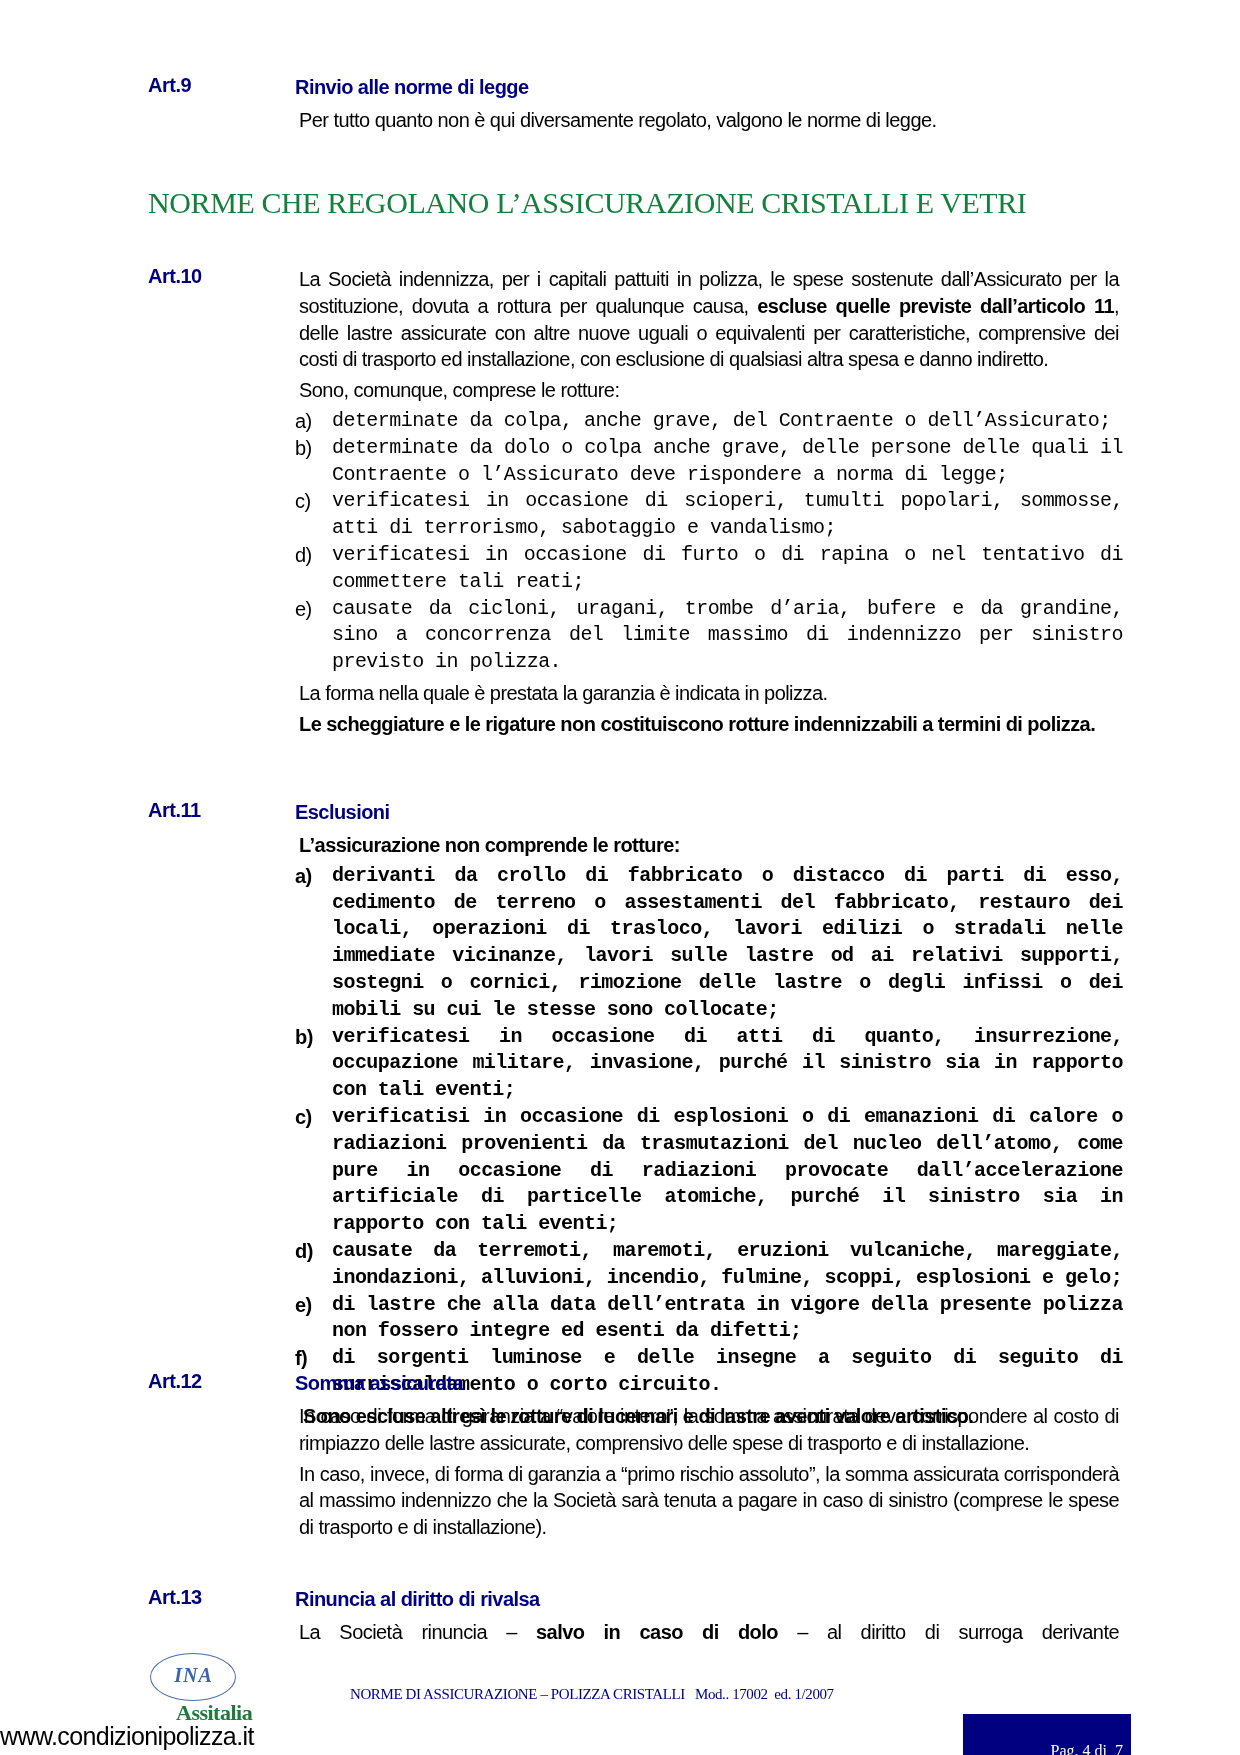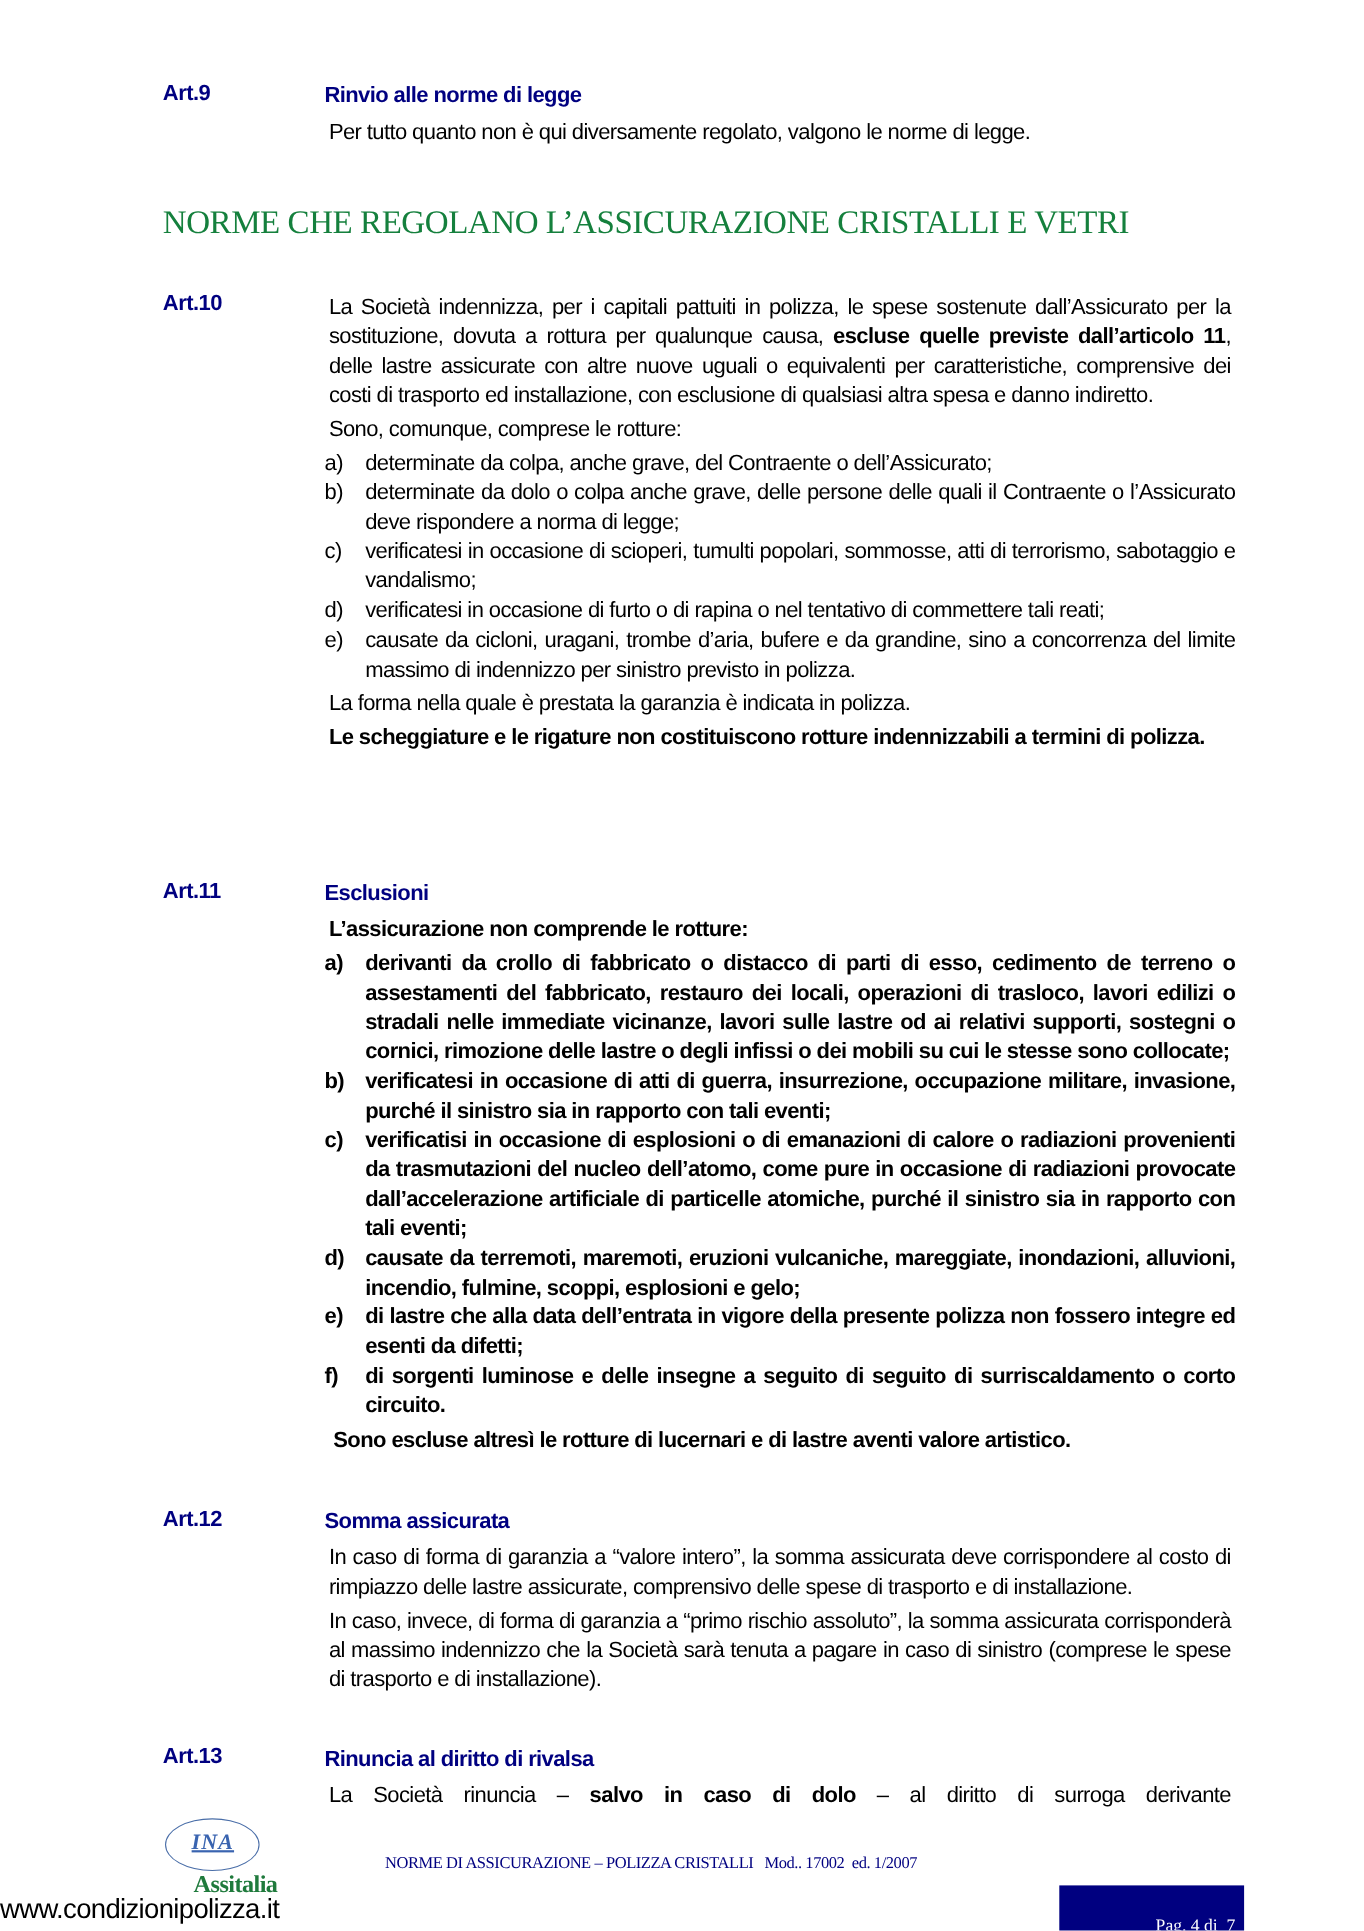--- a/index.html
+++ b/index.html
@@ -4,28 +4,28 @@
 <style>
   html,body{margin:0;padding:0;background:#fff;}
   body{width:1240px;height:1755px;position:relative;overflow:hidden;font-family:"Liberation Sans",sans-serif;color:#000;}
   .art-num{position:absolute;left:148px;font-weight:bold;color:#000080;font-size:20px;letter-spacing:-0.5px;}
   .art-block{position:absolute;left:295px;width:828px;font-size:20px;line-height:26.8px;letter-spacing:-0.55px;}
   .art-title{color:#000080;font-weight:bold;height:32px;line-height:32px;}
   .p{text-align:justify;text-align-last:left;margin:4px;}
   .b{font-weight:bold;}
   .li{display:flex;text-align:justify;}
   .li .lbl{flex:0 0 37px;}
-  .li .txt{flex:1;text-align:justify;text-align-last:left;}
+  .li .txt{flex:1;text-align:justify;text-align-last:left;font-family:Liberation Mono, monospace;}
   .section-heading{position:absolute;left:148px;top:186px;font-family:"Liberation Serif",serif;color:#15803d;font-size:30px;letter-spacing:-0.4px;}
   .footer-text{position:absolute;left:350px;top:1686px;font-family:"Liberation Serif",serif;color:#000080;font-size:15px;letter-spacing:-0.4px;white-space:pre;}
   .page-box{position:absolute;left:963px;top:1714px;width:168px;height:76px;background:#000080;}
   .page-box span{position:absolute;right:8px;top:28px;color:#fff;font-family:"Liberation Serif",serif;font-size:16px;white-space:pre;}
   .logo{position:absolute;left:150px;top:1653px;width:88px;height:50px;}
   .logo-oval{position:absolute;left:0;top:0;width:84px;height:46px;border:1.5px solid #4a6ea8;border-radius:50%;}
-  .logo-ina{position:absolute;left:0;top:11px;width:87px;text-align:center;font-family:"Liberation Serif",serif;font-style:italic;font-weight:bold;font-size:20px;color:#3a64b0;letter-spacing:1px;text-decoration:underline;}
+  .logo-ina{position:absolute;left:0;top:11px;width:87px;text-align:center;font-family:"Liberation Serif",serif;font-style:italic;font-weight:bold;font-size:20px;color:#3a64b0;letter-spacing:1px;}
   .logo-sub{position:absolute;left:148px;top:1700px;font-family:"Liberation Serif",serif;font-weight:bold;color:#1f7a3c;font-size:22px;letter-spacing:-0.5px;margin-left:28px;}
   .watermark{position:absolute;left:0;top:1722px;font-family:"Liberation Sans",sans-serif;font-size:25px;color:#000;letter-spacing:-0.6px;}
   .sub-b{text-indent:4px;}
 </style>
 </head>
 <body>
 
 <div class="art-num" style="top:74px">Art.9</div>
 <div class="art-block" style="top:71px">
   <div class="art-title">Rinvio alle norme di legge</div>
@@ -65,21 +65,21 @@
 <div class="art-num" style="top:799px">Art.11</div>
 <div class="art-block b" style="top:796px">
   <div class="art-title">Esclusioni</div>
   <p class="p">L’assicurazione non comprende le rotture:</p>
   <div class="li">
       <span class="lbl">a)</span>
       <span class="txt">derivanti da crollo di fabbricato o distacco di parti di esso, cedimento de terreno o assestamenti del fabbricato, restauro dei locali, operazioni di trasloco, lavori edilizi o stradali nelle immediate vicinanze, lavori sulle lastre od ai relativi supporti, sostegni o cornici, rimozione delle lastre o degli infissi o dei mobili su cui le stesse sono collocate;</span>
     </div>
   <div class="li">
       <span class="lbl">b)</span>
-      <span class="txt">verificatesi in occasione di atti di guerra, insurrezione, occupazione militare, invasione, purché il sinistro sia in rapporto con tali eventi;</span>
+      <span class="txt">verificatesi in occasione di atti di quanto, insurrezione, occupazione militare, invasione, purché il sinistro sia in rapporto con tali eventi;</span>
     </div>
   <div class="li">
       <span class="lbl">c)</span>
       <span class="txt">verificatisi in occasione di esplosioni o di emanazioni di calore o radiazioni provenienti da trasmutazioni del nucleo dell’atomo, come pure in occasione di radiazioni provocate dall’accelerazione artificiale di particelle atomiche, purché il sinistro sia in rapporto con tali eventi;</span>
     </div>
   <div class="li">
       <span class="lbl">d)</span>
       <span class="txt">causate da terremoti, maremoti, eruzioni vulcaniche, mareggiate, inondazioni, alluvioni, incendio, fulmine, scoppi, esplosioni e gelo;</span>
     </div>
   <div class="li">

